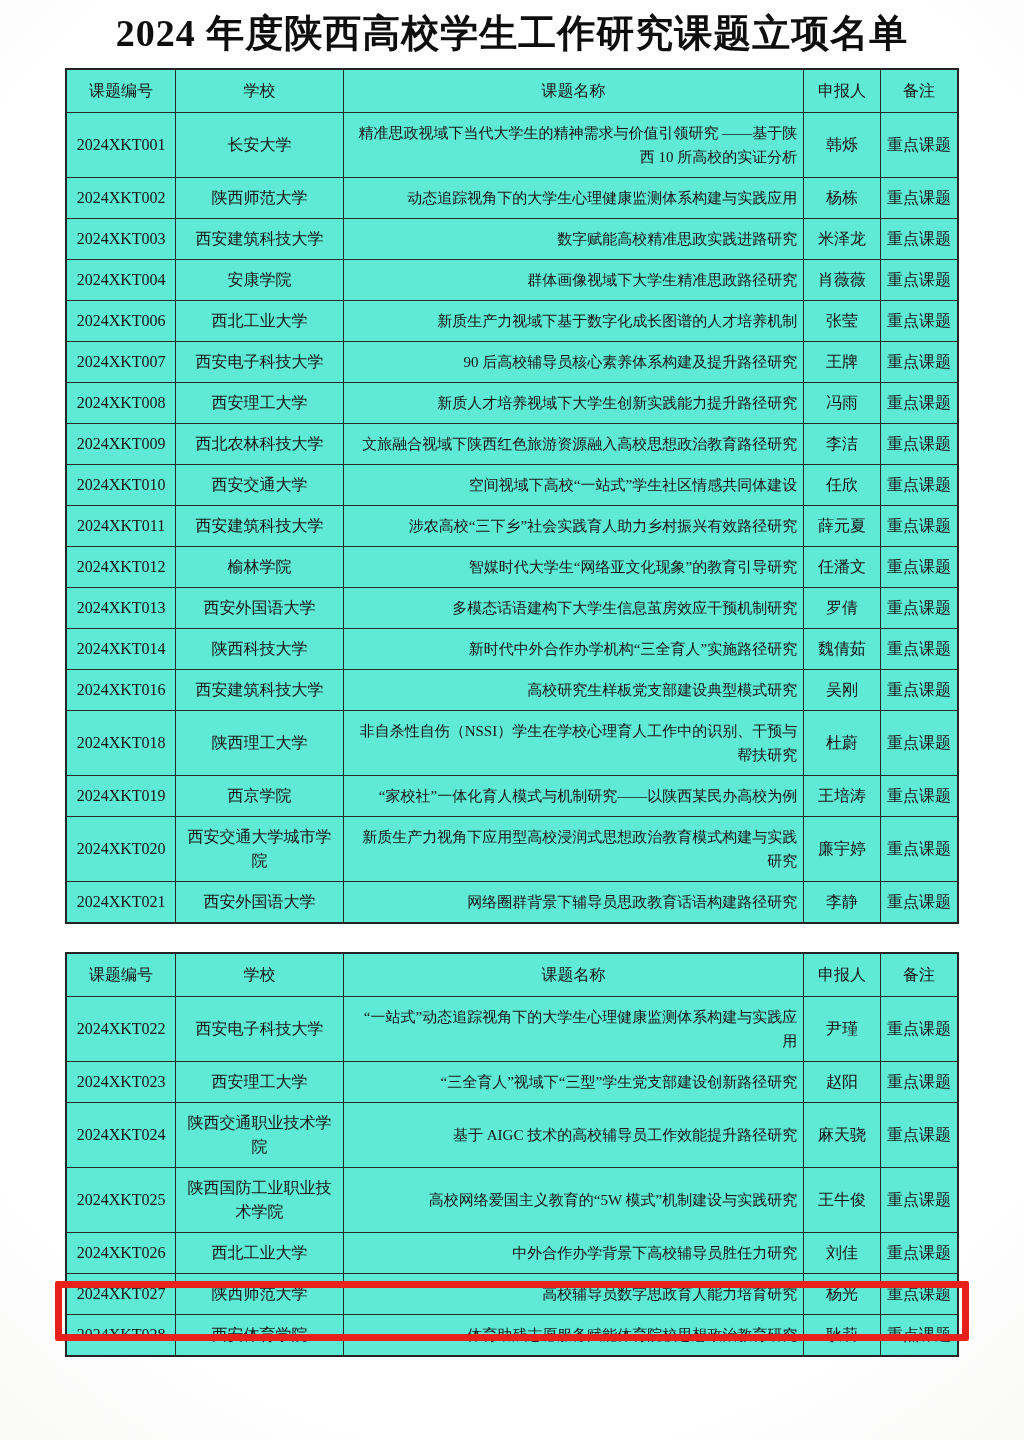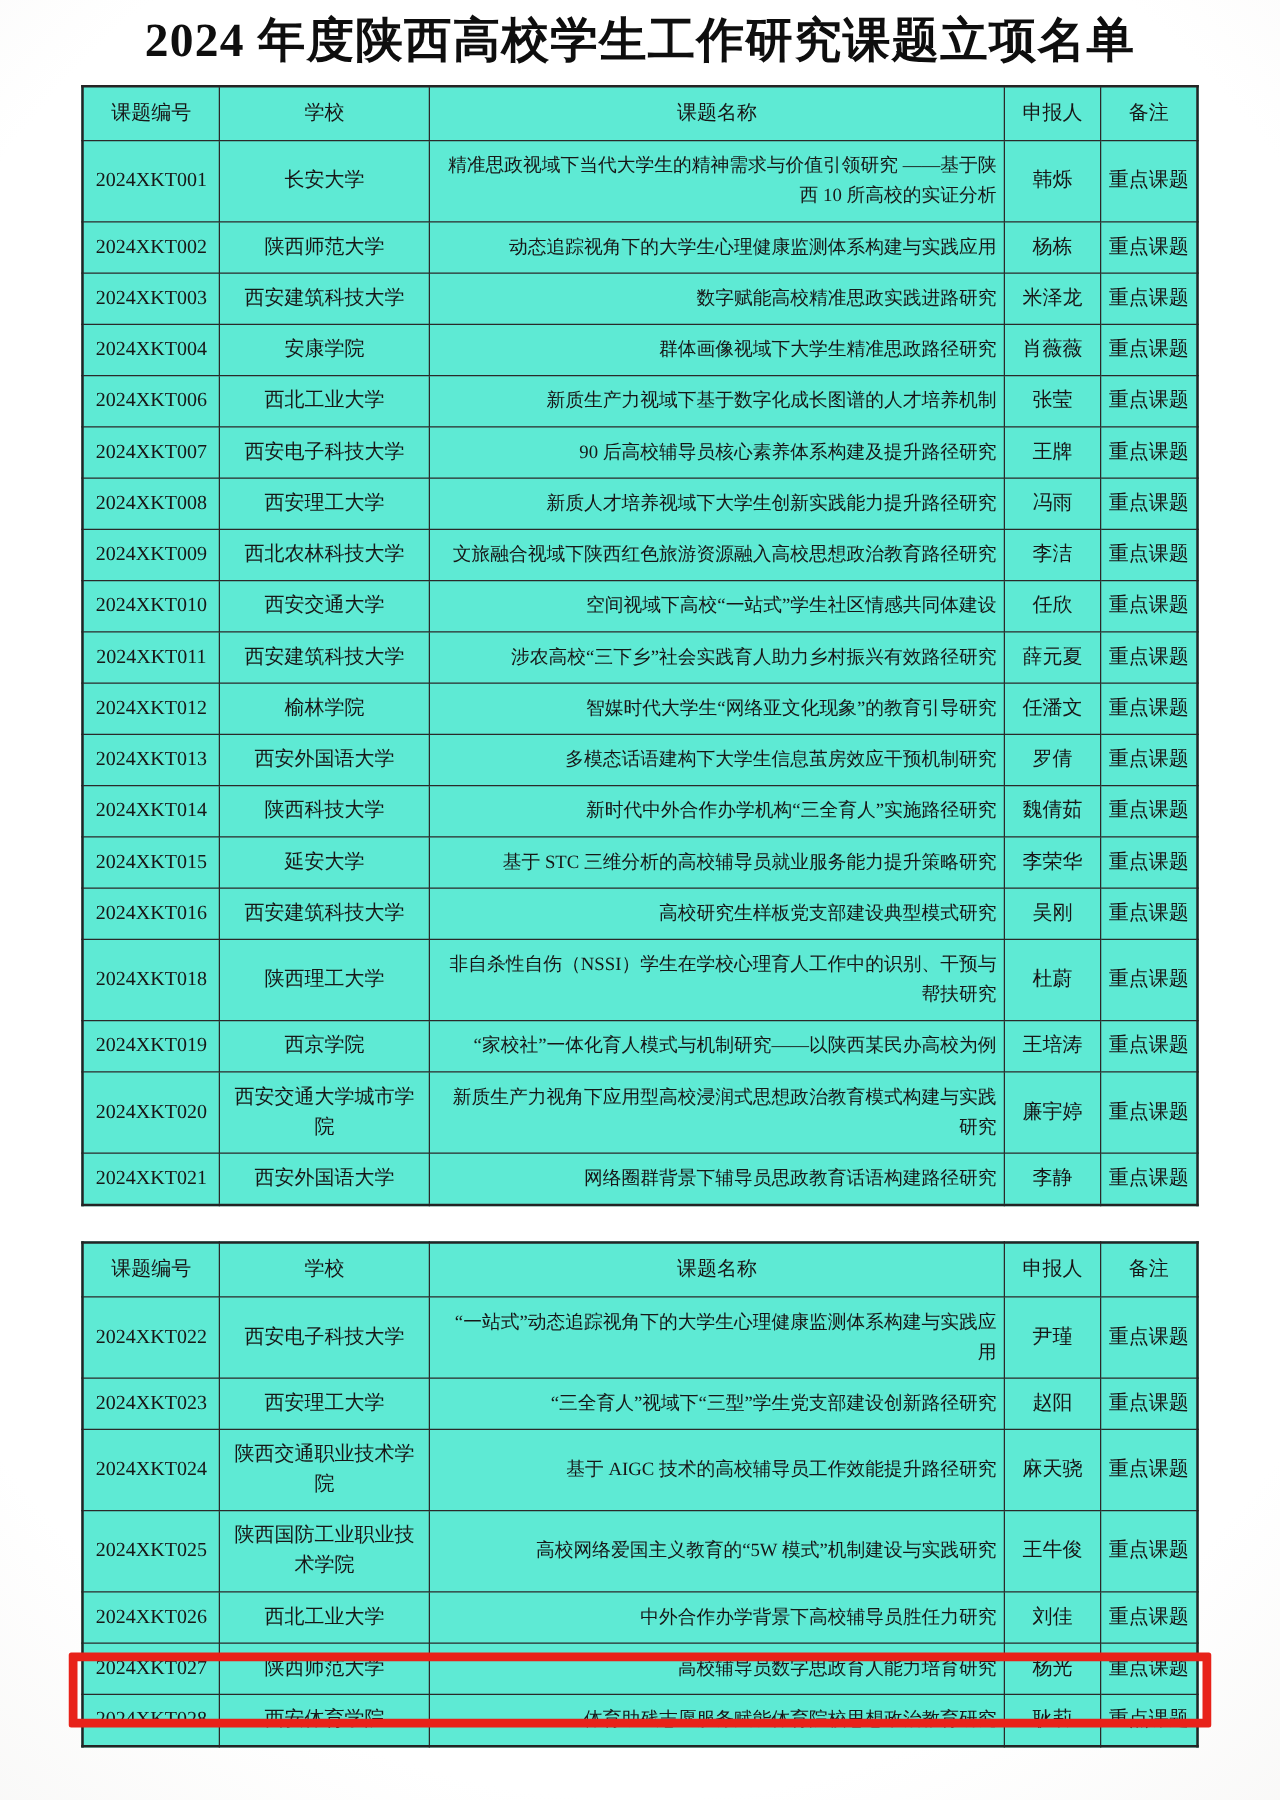--- a/index.html
+++ b/index.html
@@ -161,27 +161,20 @@
           <td class="cell-remark">重点课题</td>
         </tr>
         <tr>
           <td class="cell-project-id">2024XKT014</td>
           <td class="cell-school">陕西科技大学</td>
           <td class="cell-project-title">新时代中外合作办学机构“三全育人”实施路径研究</td>
           <td class="cell-applicant">魏倩茹</td>
           <td class="cell-remark">重点课题</td>
         </tr>
         <tr>
-          <td class="cell-project-id">2024XKT015</td>
-          <td class="cell-school">延安大学</td>
-          <td class="cell-project-title">基于 STC 三维分析的高校辅导员就业服务能力提升策略研究</td>
-          <td class="cell-applicant">李荣华</td>
-          <td class="cell-remark">重点课题</td>
-        </tr>
-        <tr>
           <td class="cell-project-id">2024XKT016</td>
           <td class="cell-school">西安建筑科技大学</td>
           <td class="cell-project-title">高校研究生样板党支部建设典型模式研究</td>
           <td class="cell-applicant">吴刚</td>
           <td class="cell-remark">重点课题</td>
         </tr>
         <tr>
           <td class="cell-project-id">2024XKT018</td>
           <td class="cell-school">陕西理工大学</td>
           <td class="cell-project-title">非自杀性自伤（NSSI）学生在学校心理育人工作中的识别、干预与帮扶研究</td>

